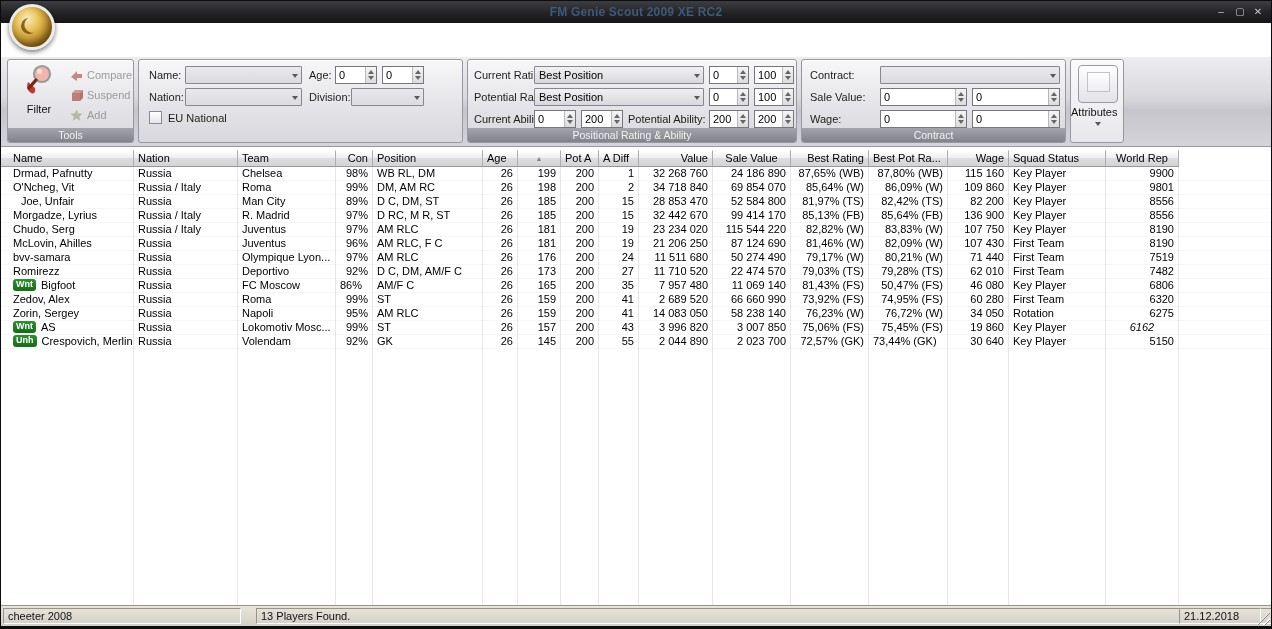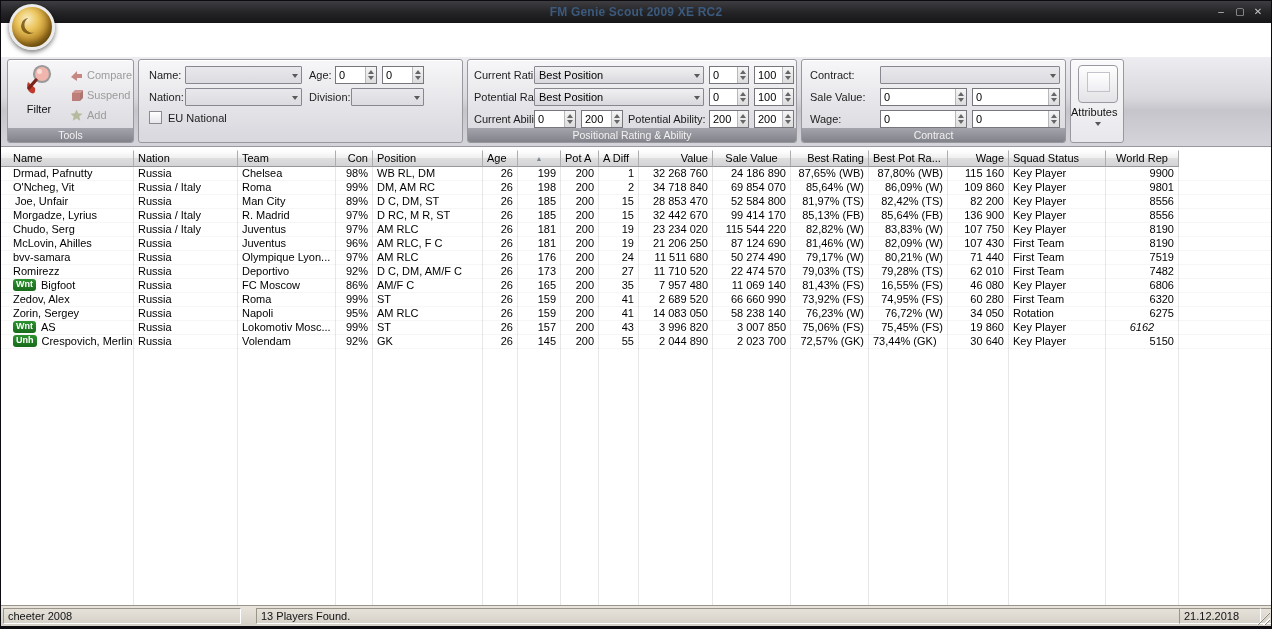--- a/index.html
+++ b/index.html
@@ -352,21 +352,21 @@
           <span class="tcell" style="left: 598px; width: 40px; text-align: right;">2</span>
           <span class="tcell" style="left: 638px; width: 74px; text-align: right;">34 718 840</span>
           <span class="tcell" style="left: 712px; width: 78px; text-align: right;">69 854 070</span>
           <span class="tcell" style="left: 790px; width: 78px; text-align: right;">85,64% (W)</span>
           <span class="tcell" style="left: 868px; width: 79px; text-align: right;">86,09% (W)</span>
           <span class="tcell" style="left: 947px; width: 61px; text-align: right;">109 860</span>
           <span class="tcell" style="left: 1008px; width: 97px; text-align: left;">Key Player</span>
           <span class="tcell" style="left: 1105px; width: 73px; text-align: right;">9801</span>
         </div>
         <div class="trow">
-          <span class="tcell" style="left: 10px; width: 125px; text-align: left;">Joe, Unfair</span>
+          <span class="tcell" style="left: 16px; width: 125px; text-align: left;">Joe, Unfair</span>
           <span class="tcell" style="left: 133px; width: 104px; text-align: left;">Russia</span>
           <span class="tcell" style="left: 237px; width: 98px; text-align: left;">Man City</span>
           <span class="tcell" style="left: 335px; width: 37px; text-align: right;">89%</span>
           <span class="tcell" style="left: 372px; width: 110px; text-align: left;">D C, DM, ST</span>
           <span class="tcell" style="left: 482px; width: 35px; text-align: right;">26</span>
           <span class="tcell" style="left: 517px; width: 43px; text-align: right;">185</span>
           <span class="tcell" style="left: 560px; width: 38px; text-align: right;">200</span>
           <span class="tcell" style="left: 598px; width: 40px; text-align: right;">15</span>
           <span class="tcell" style="left: 638px; width: 74px; text-align: right;">28 853 470</span>
           <span class="tcell" style="left: 712px; width: 78px; text-align: right;">52 584 800</span>
@@ -463,30 +463,30 @@
           <span class="tcell" style="left: 790px; width: 78px; text-align: right;">79,03% (TS)</span>
           <span class="tcell" style="left: 868px; width: 79px; text-align: right;">79,28% (TS)</span>
           <span class="tcell" style="left: 947px; width: 61px; text-align: right;">62 010</span>
           <span class="tcell" style="left: 1008px; width: 97px; text-align: left;">First Team</span>
           <span class="tcell" style="left: 1105px; width: 73px; text-align: right;">7482</span>
         </div>
         <div class="trow">
           <span class="tcell" style="left: 8px; width: 125px; text-align: left;"><span class="badge">Wnt</span>Bigfoot</span>
           <span class="tcell" style="left: 133px; width: 104px; text-align: left;">Russia</span>
           <span class="tcell" style="left: 237px; width: 98px; text-align: left;">FC Moscow</span>
-          <span class="tcell" style="left: 335px; width: 37px; text-align: right;">86%</span>
+          <span class="tcell" style="left: 335px; width: 37px; ">86%</span>
           <span class="tcell" style="left: 372px; width: 110px; text-align: left;">AM/F C</span>
           <span class="tcell" style="left: 482px; width: 35px; text-align: right;">26</span>
           <span class="tcell" style="left: 517px; width: 43px; text-align: right;">165</span>
           <span class="tcell" style="left: 560px; width: 38px; text-align: right;">200</span>
           <span class="tcell" style="left: 598px; width: 40px; text-align: right;">35</span>
           <span class="tcell" style="left: 638px; width: 74px; text-align: right;">7 957 480</span>
           <span class="tcell" style="left: 712px; width: 78px; text-align: right;">11 069 140</span>
           <span class="tcell" style="left: 790px; width: 78px; text-align: right;">81,43% (FS)</span>
-          <span class="tcell" style="left: 868px; width: 79px; text-align: right;">16,55% (FS)</span>
+          <span class="tcell" style="left: 868px; width: 79px; text-align: right;">50,47% (FS)</span>
           <span class="tcell" style="left: 947px; width: 61px; text-align: right;">46 080</span>
           <span class="tcell" style="left: 1008px; width: 97px; text-align: left;">Key Player</span>
           <span class="tcell" style="left: 1105px; width: 73px; text-align: right;">6806</span>
         </div>
         <div class="trow">
           <span class="tcell" style="left: 8px; width: 125px; text-align: left;">Zedov, Alex</span>
           <span class="tcell" style="left: 133px; width: 104px; text-align: left;">Russia</span>
           <span class="tcell" style="left: 237px; width: 98px; text-align: left;">Roma</span>
           <span class="tcell" style="left: 335px; width: 37px; text-align: right;">99%</span>
           <span class="tcell" style="left: 372px; width: 110px; text-align: left;">ST</span>

